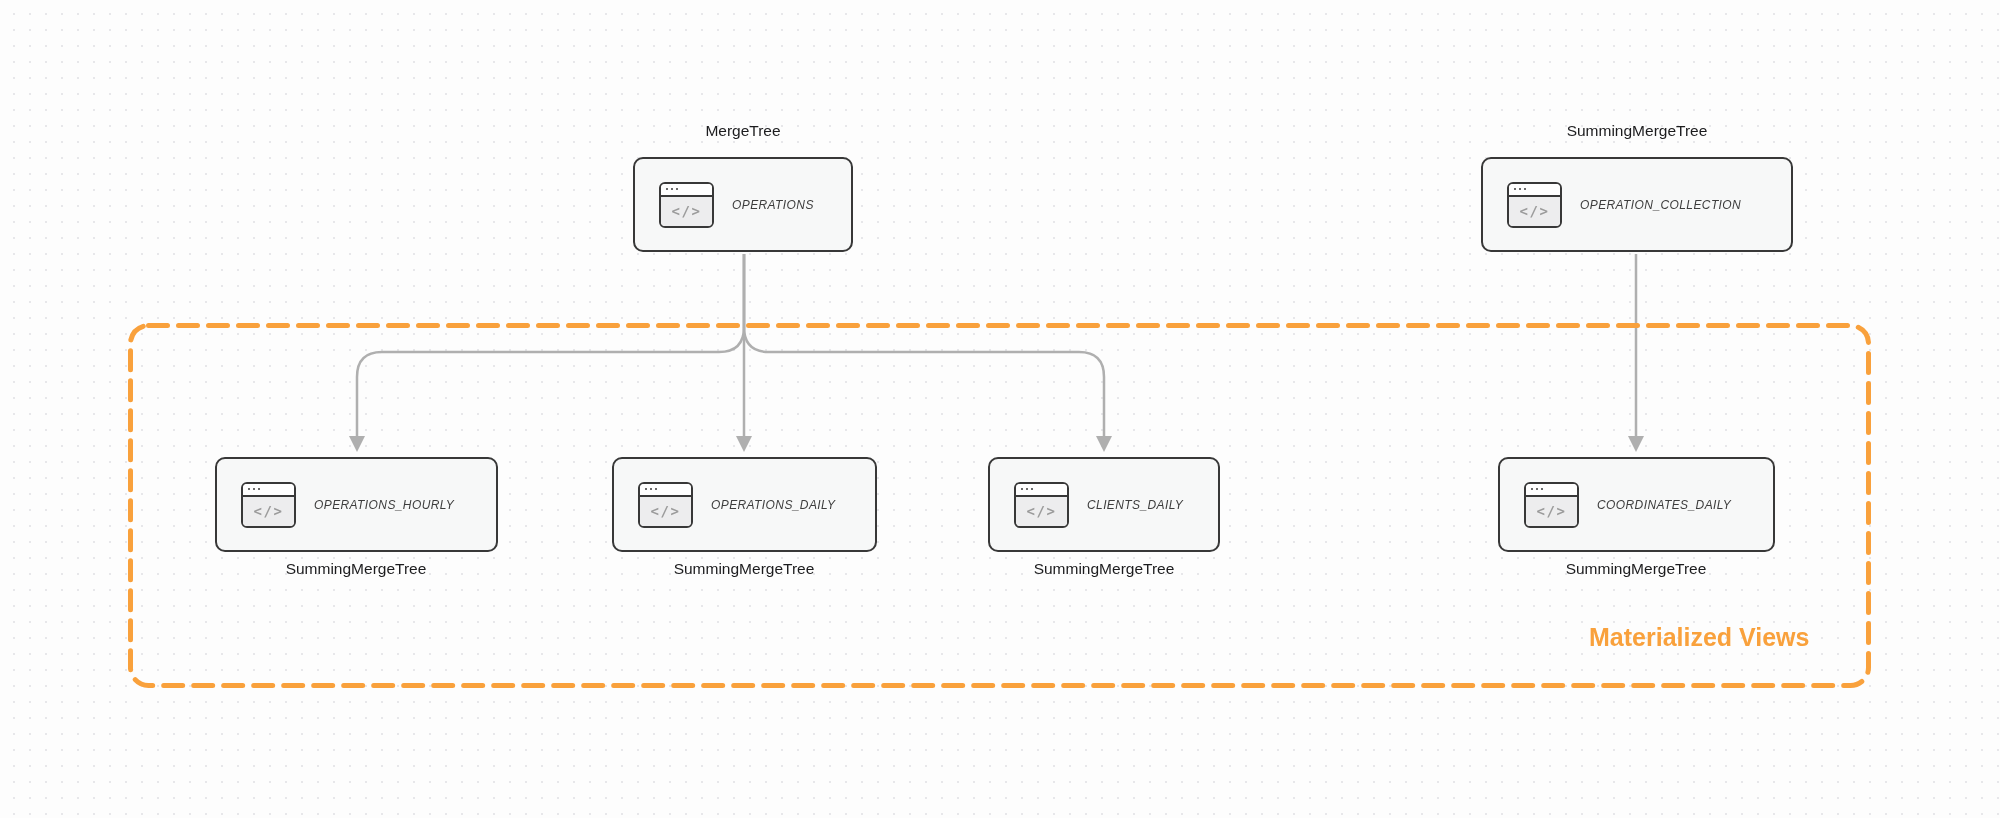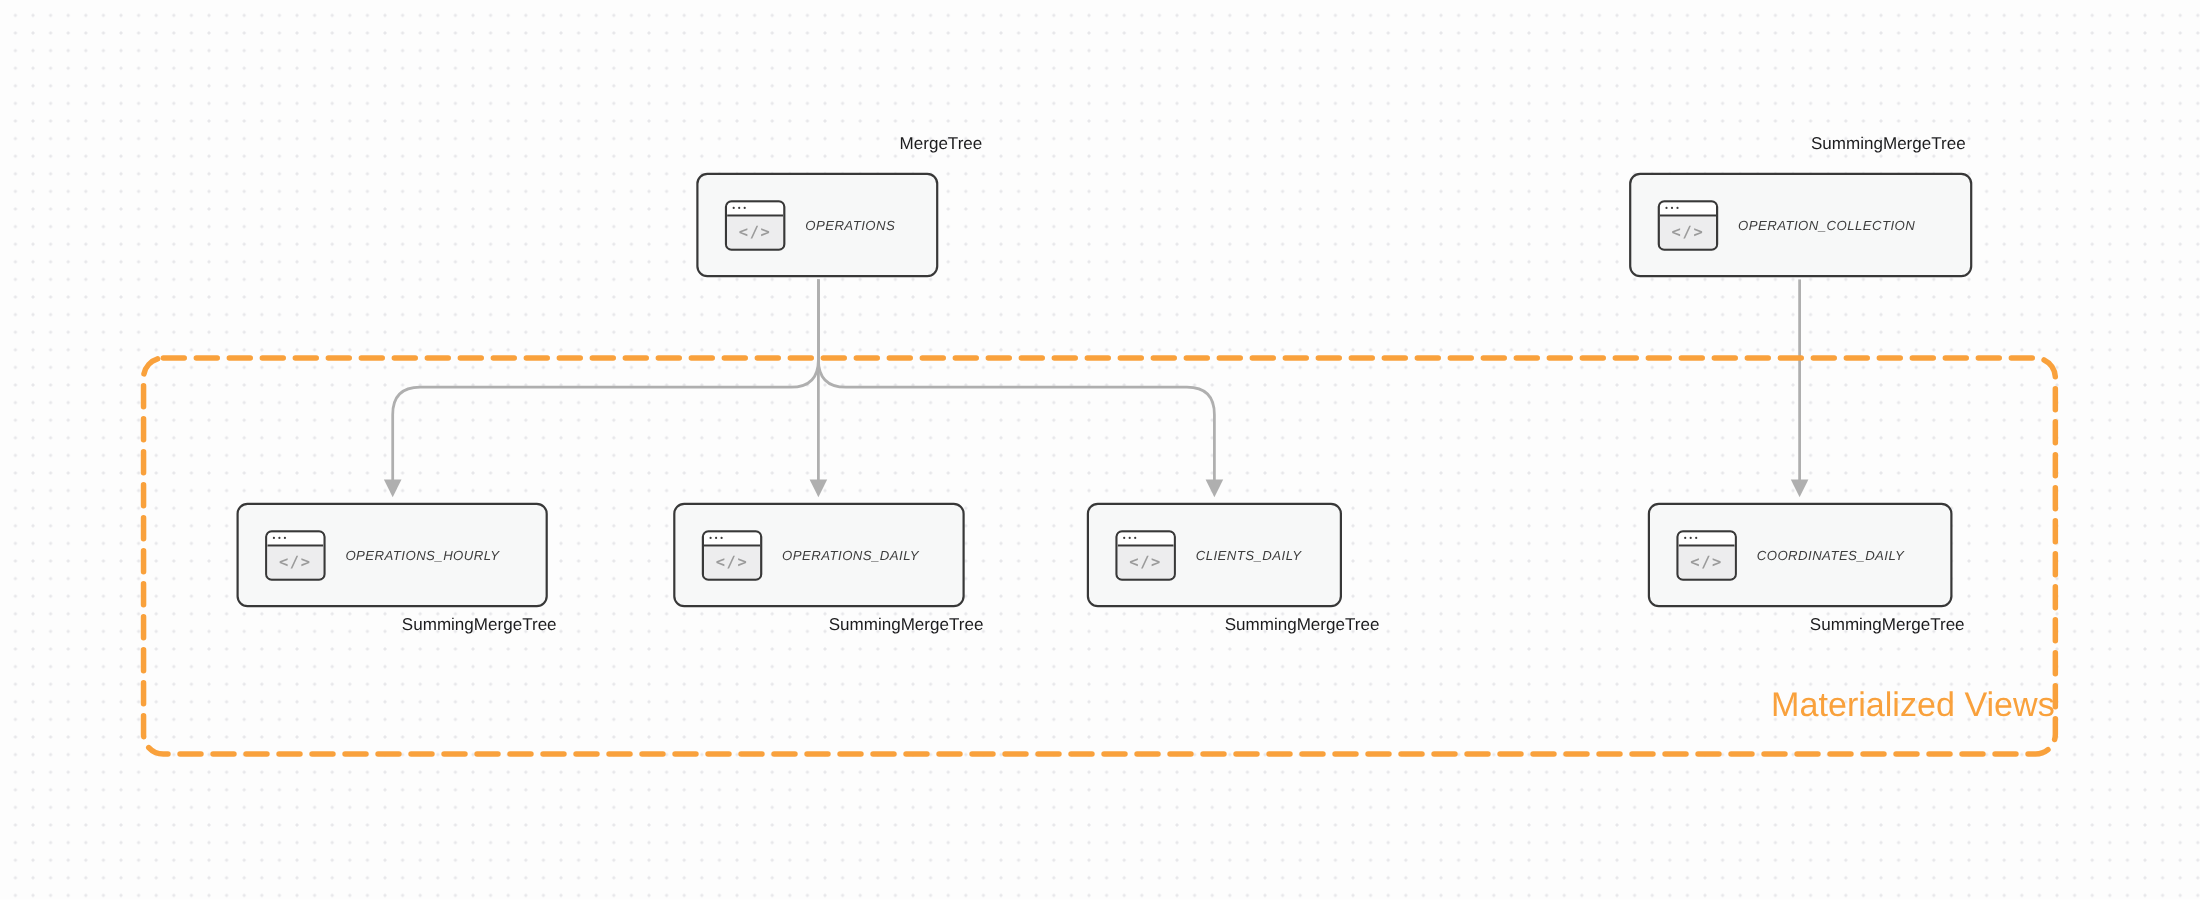--- a/index.html
+++ b/index.html
@@ -78,32 +78,31 @@
     display:flex;align-items:center;justify-content:center;
     font-family:"DejaVu Sans Mono",monospace;
     font-weight:bold;
     font-size:14px;
     letter-spacing:1.5px;
     color:var(--icon-glyph);
   }
   .engine-label{
     position:absolute;
     width:300px;
-    text-align:right;
+    text-align:center;
     font-size:15.5px;
     font-weight:500;
     color:var(--engine-text);
     white-space:nowrap;
   }
   .group-label{
     position:absolute;
     width:300px;
-    text-align:center;
-    font-size:31px;
-    font-weight:400;
+    font-size:25px;
+    font-weight:700;
     color:var(--accent);
     white-space:nowrap;
   }
 </style>
 </head>
 <body>
 
 <div class="canvas">
 
   <svg class="edges" width="2000" height="818" viewBox="0 0 2000 818">

